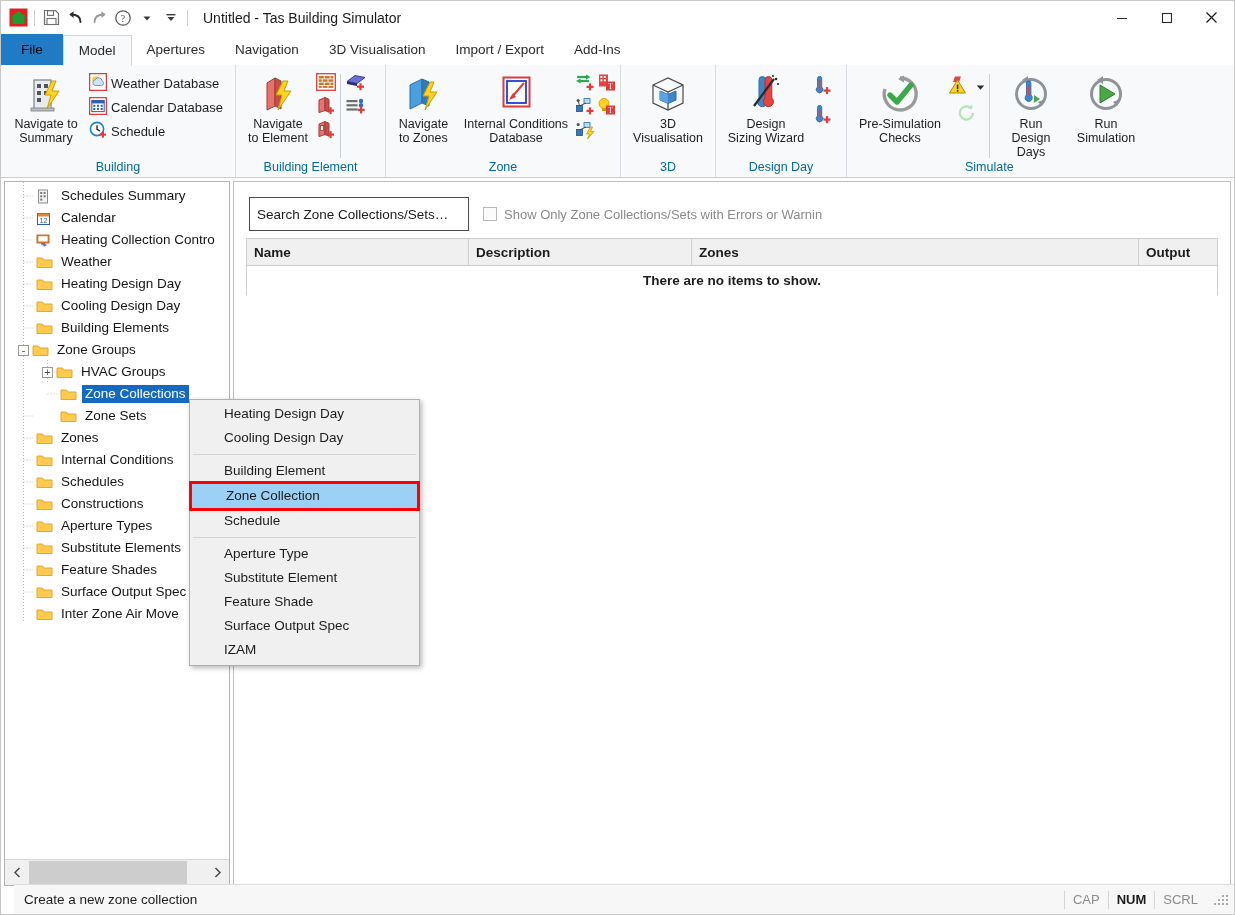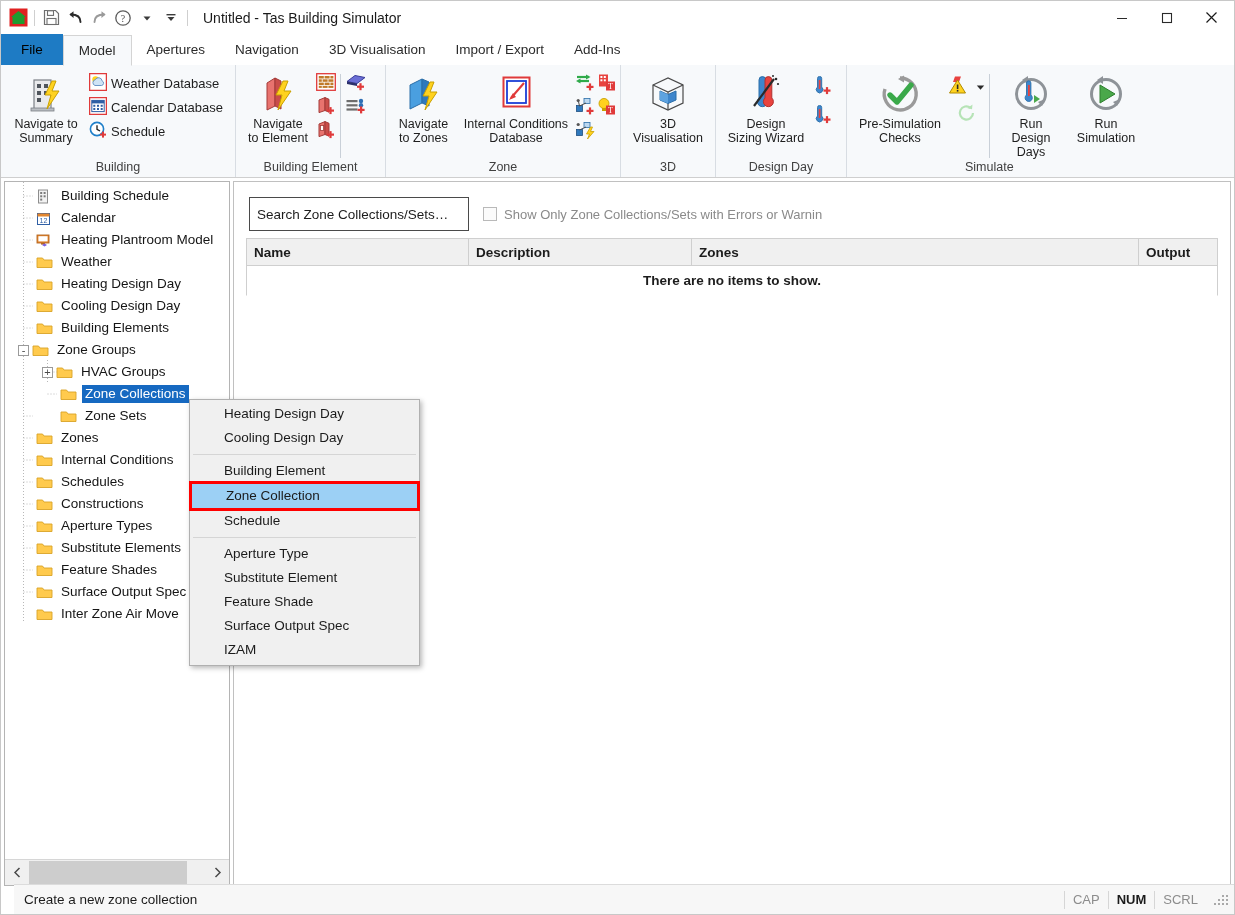--- a/index.html
+++ b/index.html
@@ -93,21 +93,21 @@
   .rgroup + .rgroup { border-left: 1px solid #d8dde3; }
   .rgroup-items {
     flex: 1;
     display: flex; align-items: flex-start;
     padding: 2px 4px 0 4px;
   }
   .rgroup-title {
     height: 17px; line-height: 15px;
     text-align: center;
     font-size: 12.5px;
-    color: #404040;
+    color: #0369a1;
   }
 
   .bigbtn {
     width: auto; min-width: 54px;
     display: flex; flex-direction: column; align-items: center;
     padding: 2px 6px 0 6px;
     box-sizing: border-box;
   }
   .bigbtn .ic { height: 44px; display:flex; align-items:center; justify-content:center; }
   .bigbtn .lbl {
@@ -743,21 +743,21 @@
             <rect x="2.5" y="1" width="9" height="13" fill="#f2f2f2" stroke="#8d8d8d" stroke-width="1"></rect>
             <g fill="#7a7a7a">
                 <rect x="4.2" y="3" width="2" height="2"></rect>
                 <rect x="7.6" y="3" width="2" height="2"></rect>
                 <rect x="4.2" y="6.3" width="2" height="2"></rect>
                 <rect x="7.6" y="6.3" width="2" height="2"></rect>
                 <rect x="4.2" y="9.6" width="2" height="2"></rect>
               </g>
           </svg>
         </span>
-        <span class="tlabel">Building Schedule</span>
+        <span class="tlabel">Schedules Summary</span>
       </div>
 
       <div class="tnode" style="padding-left:31px">
         <span class="folder">
           <svg width="15" height="15" viewBox="0 0 15 15">
             <rect x="1.5" y="2.5" width="12" height="11" fill="#ffffff" stroke="#2f5fa5" stroke-width="1"></rect>
             <rect x="1.5" y="2.5" width="12" height="3" fill="#e2862f"></rect>
             <text x="7.5" y="12" font-size="7" fill="#2f5fa5" text-anchor="middle" font-family="Liberation Sans, sans-serif">12</text>
           </svg>
         </span>
@@ -766,21 +766,21 @@
 
       <div class="tnode" style="padding-left:31px">
         <span class="folder">
           <svg width="15" height="15" viewBox="0 0 15 15">
             <rect x="1" y="2" width="12" height="8" fill="#e2862f" stroke="#b3651f" stroke-width="0.9"></rect>
             <rect x="2.4" y="3.2" width="9.2" height="5.2" fill="#ffffff"></rect>
             <rect x="5" y="10" width="4" height="1.6" fill="#b3651f"></rect>
             <path d="M6 12 L8.5 10.5 L11 12 L8.5 13.5 Z" fill="#7b5ee0"></path>
           </svg>
         </span>
-        <span class="tlabel">Heating Plantroom Model</span>
+        <span class="tlabel">Heating Collection Contro</span>
       </div>
 
       <div class="tnode" style="padding-left:31px">
         <span class="folder">
           <svg width="17" height="14" viewBox="0 0 17 14">
               <path d="M1 3 H6.5 L8 5 H16 V12.5 H1 Z" fill="#ffca4d" stroke="#d9a327" stroke-width="0.9"></path>
             </svg>
         </span>
         <span class="tlabel">Weather</span>
       </div>

